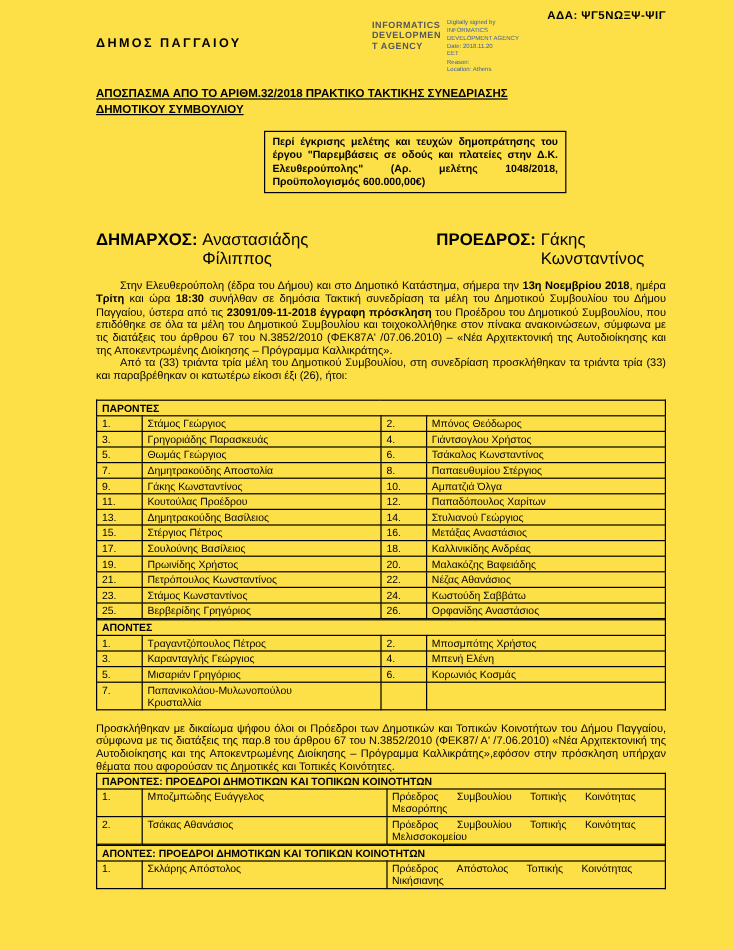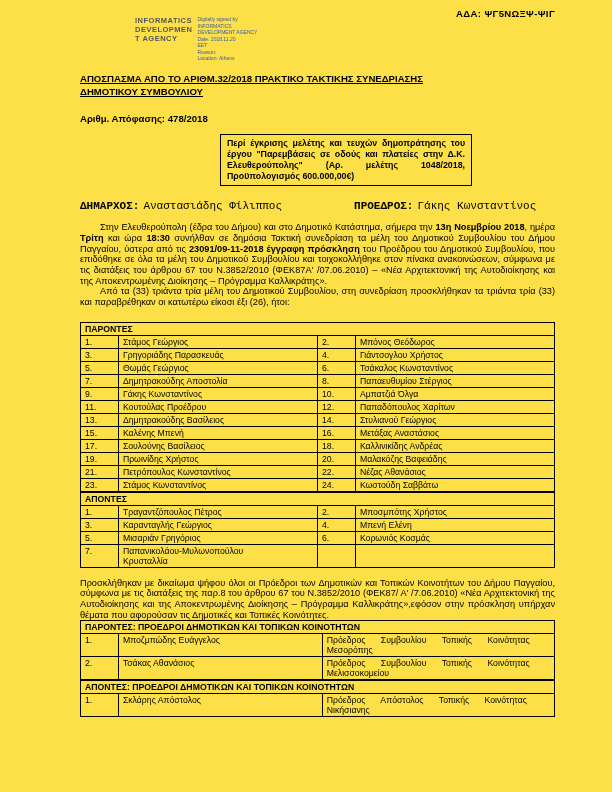--- a/index.html
+++ b/index.html
@@ -26,21 +26,21 @@
   .stamp-details {
     color:#3b5ba9; font-size:5px; line-height:1.3; white-space:pre-line; width:95px;
   }
   .title { font-weight:bold; font-size:9.6px; margin-top:10px; line-height:1.45; }
   .title div { text-decoration:underline; }
   .decision { margin-top:14px; font-weight:bold; font-size:9.6px; }
   .subject-box {
     margin:10px 0 12px 140px; width:252px; border:1.5px solid #000;
     padding:3px 6px; font-weight:bold; font-size:8.8px; line-height:1.25; text-align:justify;
   }
-  .officials { display:flex; margin-top:14px; font-size:11px;font-family:Liberation Mono, monospace; }
+  .officials { display:flex; margin-top:30px; font-size:14px; }
   .officials .name { margin-left:4px; }
   .officials .pres { margin-left:72px; }
   .para {
     margin-top:10px; font-size:9.2px; line-height:1.16; text-align:justify;
   }
   .indent { text-indent:20px; }
   .mt0 { margin-top:0; }
   .tbl { width:100%; border-collapse:collapse; font-size:8.7px; table-layout:fixed; }
   .tbl.first { margin-top:14px; }
   .tbl.next { }
@@ -57,40 +57,40 @@
   .role-cell { word-spacing:13px; }
 </style>
 </head>
 <body>
 
 <div class="page">
 
   <div class="ada">ΑΔΑ: ΨΓ5ΝΩΞΨ-ΨΙΓ</div>
 
   <div class="header-row">
+    <div class="municipality">ΔΗΜΟΣ ΠΑΓΓΑΙΟΥ</div>
     <div class="stamp">
       <div class="stamp-agency">INFORMATICS
 DEVELOPMEN
 T AGENCY</div>
       <div class="stamp-details">Digitally signed by
 INFORMATICS
 DEVELOPMENT AGENCY
 Date: 2018.11.20
 EET
 Reason:
 Location: Athens</div>
     </div>
   </div>
 
   <div class="title">
     <div>ΑΠΟΣΠΑΣΜΑ ΑΠΟ ΤΟ ΑΡΙΘΜ.32/2018 ΠΡΑΚΤΙΚΟ ΤΑΚΤΙΚΗΣ ΣΥΝΕΔΡΙΑΣΗΣ</div>
     <div>ΔΗΜΟΤΙΚΟΥ ΣΥΜΒΟΥΛΙΟΥ</div>
   </div>
 
-  <div class="decision">Αριθμ. Απόφασης: 478/2018</div>
 
   <div class="subject-box">Περί έγκρισης μελέτης και τευχών δημοπράτησης του έργου "Παρεμβάσεις σε οδούς και πλατείες στην Δ.Κ. Ελευθερούπολης" (Αρ. μελέτης 1048/2018, Προϋπολογισμός 600.000,00€)</div>
 
   <div class="officials">
     <span class="b">ΔΗΜΑΡΧΟΣ:</span>
     <span class="name">Αναστασιάδης Φίλιππος</span>
     <span class="b pres">ΠΡΟΕΔΡΟΣ:</span>
     <span class="name">Γάκης Κωνσταντίνος</span>
   </div>
 
@@ -155,21 +155,21 @@
 
         <tr>
           <td>13.</td>
           <td>Δημητρακούδης Βασίλειος</td>
           <td>14.</td>
           <td>Στυλιανού Γεώργιος</td>
         </tr>
 
         <tr>
           <td>15.</td>
-          <td>Καλένης Μπενή</td>
+          <td>Στέργιος Πέτρος</td>
           <td>16.</td>
           <td>Μετάξας Αναστάσιος</td>
         </tr>
 
         <tr>
           <td>17.</td>
           <td>Σουλούνης Βασίλειος</td>
           <td>18.</td>
           <td>Καλλινικίδης Ανδρέας</td>
         </tr>
@@ -188,20 +188,26 @@
           <td>Νέζας Αθανάσιος</td>
         </tr>
 
         <tr>
           <td>23.</td>
           <td>Στάμος Κωνσταντίνος</td>
           <td>24.</td>
           <td>Κωστούδη Σαββάτω</td>
         </tr>
 
+        <tr>
+          <td>25.</td>
+          <td>Βερβερίδης Γρηγόριος</td>
+          <td>26.</td>
+          <td>Ορφανίδης Αναστάσιος</td>
+        </tr>
       </tbody>
   </table>
 
   <table class="tbl next">
     <colgroup>
         <col class="c-num">
         <col class="c-name">
         <col class="c-num">
         <col class="c-name">
       </colgroup>

